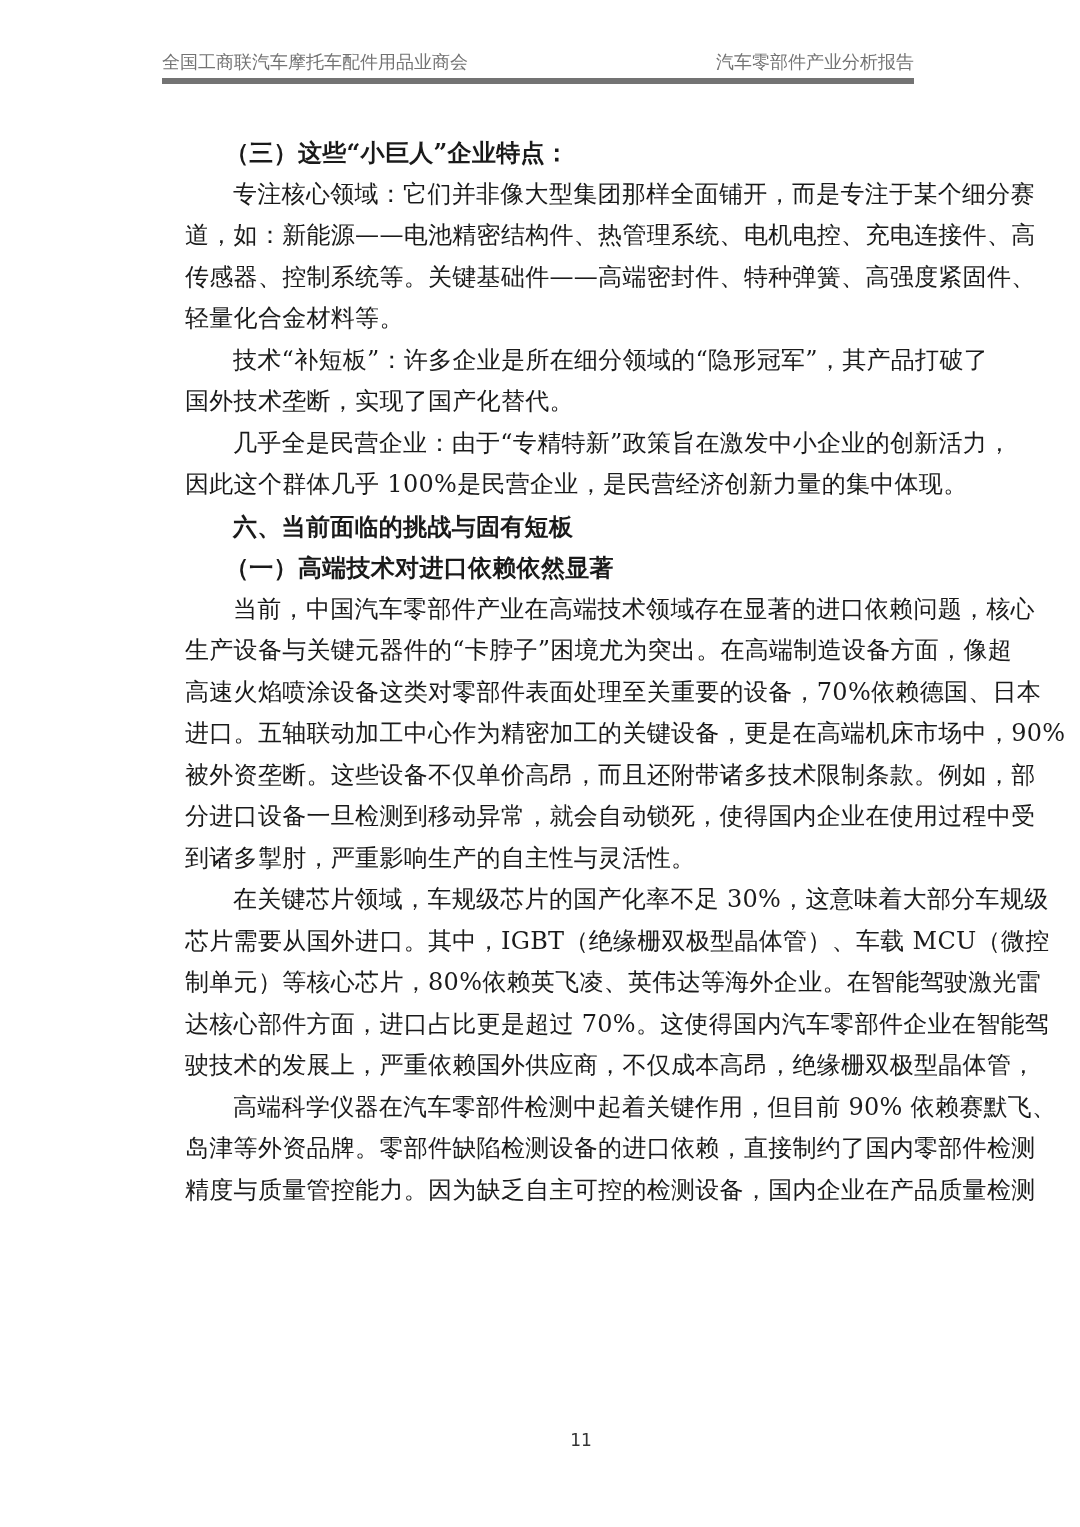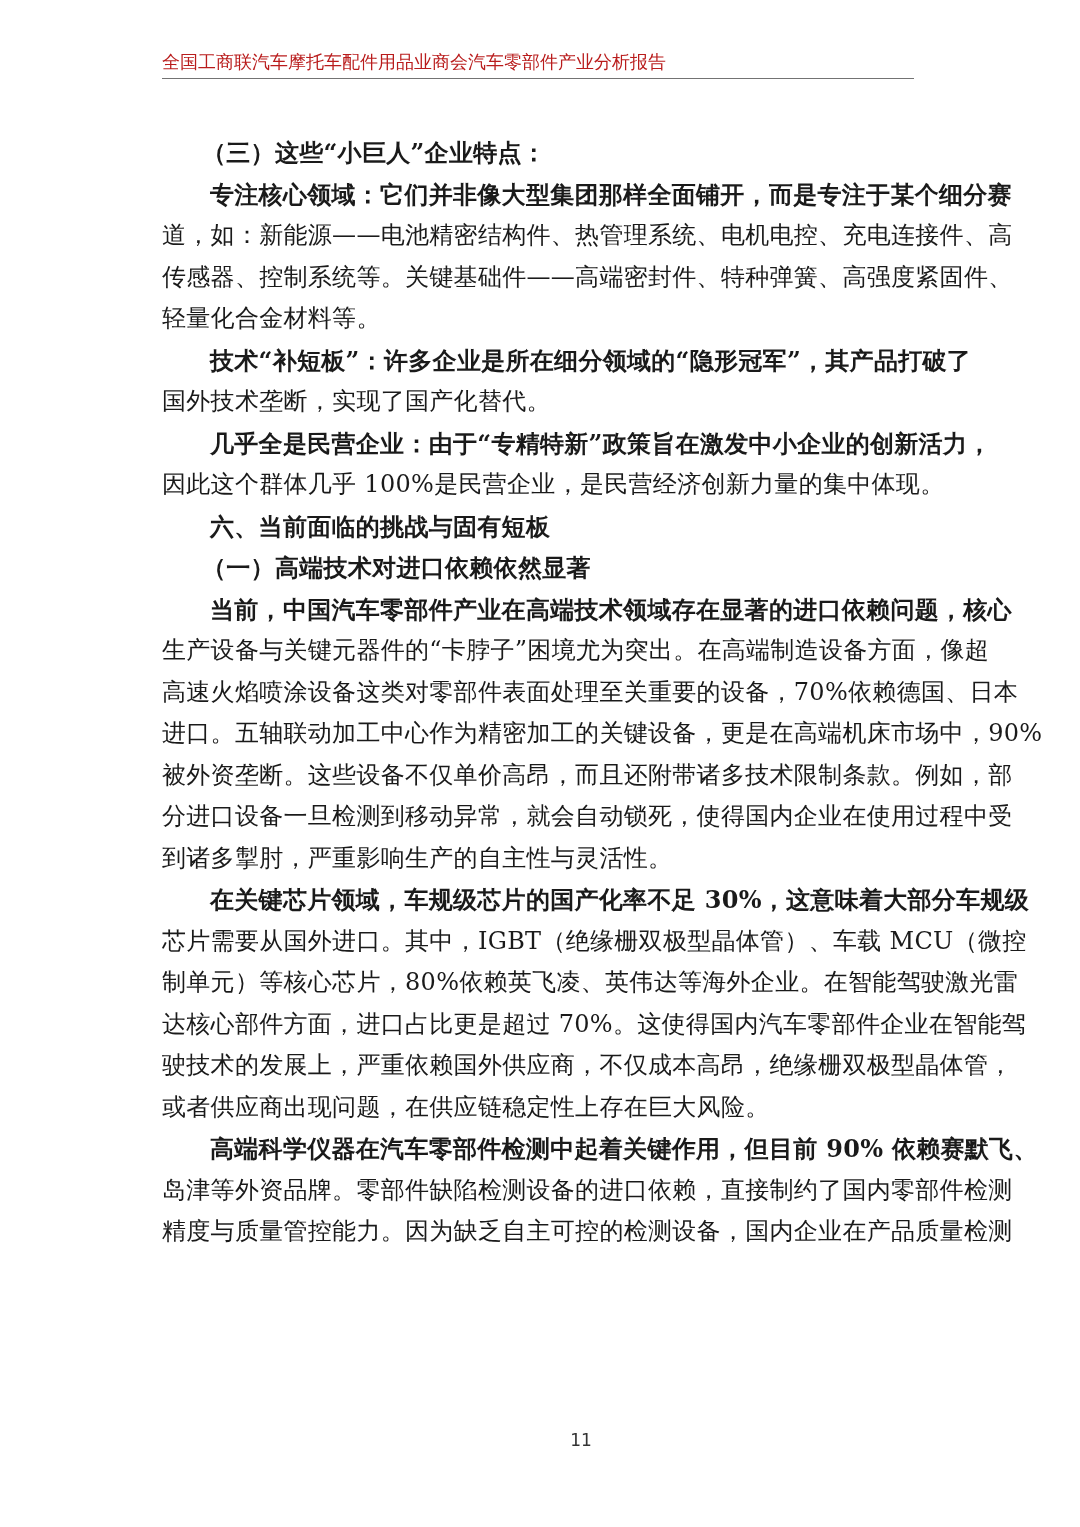--- a/index.html
+++ b/index.html
@@ -14,49 +14,50 @@
       overflow: hidden;
       font-family: "DejaVu Serif", "Liberation Serif", serif;
       color: #1a1a1a;
     }
     .page-header {
       position: absolute;
       left: 162px;
       top: 46px;
       width: 752px;
       height: 28px;
-      border-bottom: 1px solid #737373;
+      border-bottom: 6px solid #737373;
       display: flex;
+      justify-content: space-between;
       align-items: flex-end;
       padding-bottom: 4px;
       font-size: 18px;
-      color: #b91c1c;
+      color: #737373;
       font-family: "DejaVu Sans", "Liberation Sans", sans-serif;
     }
     .content {
       position: absolute;
       left: 162px;
       top: 132px;
       width: 754px;
     }
     .line {
       font-size: 24px;
       line-height: 41.5px;
       height: 41.5px;
       white-space: nowrap;
       letter-spacing: 0.3px;
       text-align: justify;
       text-align-last: justify;
+      margin-left: 23px;
     }
     .line.last {
       text-align-last: left;
     }
     .indent {
       padding-left: 48px;
-      font-weight: bold;
     }
     .heading {
       font-weight: bold;
       text-align-last: left;
     }
     .heading.h2 {
       padding-left: 40px;
     }
     .heading.h1 {
       padding-left: 48px;
@@ -113,21 +114,20 @@
     <div class="line">分进口设备一旦检测到移动异常，就会自动锁死，使得国内企业在使用过程中受</div>
     <div class="line last">到诸多掣肘，严重影响生产的自主性与灵活性。</div>
   </div>
 
   <div>
     <div class="line indent">在关键芯片领域，车规级芯片的国产化率不足 30%，这意味着大部分车规级</div>
     <div class="line">芯片需要从国外进口。其中，IGBT（绝缘栅双极型晶体管）、车载 MCU（微控</div>
     <div class="line">制单元）等核心芯片，80%依赖英飞凌、英伟达等海外企业。在智能驾驶激光雷</div>
     <div class="line">达核心部件方面，进口占比更是超过 70%。这使得国内汽车零部件企业在智能驾</div>
     <div class="line">驶技术的发展上，严重依赖国外供应商，不仅成本高昂，绝缘栅双极型晶体管，</div>
-    <div class="line last">或者供应商出现问题，在供应链稳定性上存在巨大风险。</div>
   </div>
 
   <div>
     <div class="line indent">高端科学仪器在汽车零部件检测中起着关键作用，但目前 90% 依赖赛默飞、</div>
     <div class="line">岛津等外资品牌。零部件缺陷检测设备的进口依赖，直接制约了国内零部件检测</div>
     <div class="line">精度与质量管控能力。因为缺乏自主可控的检测设备，国内企业在产品质量检测</div>
   </div>
 </div>
 
 <div class="page-number">11</div>

